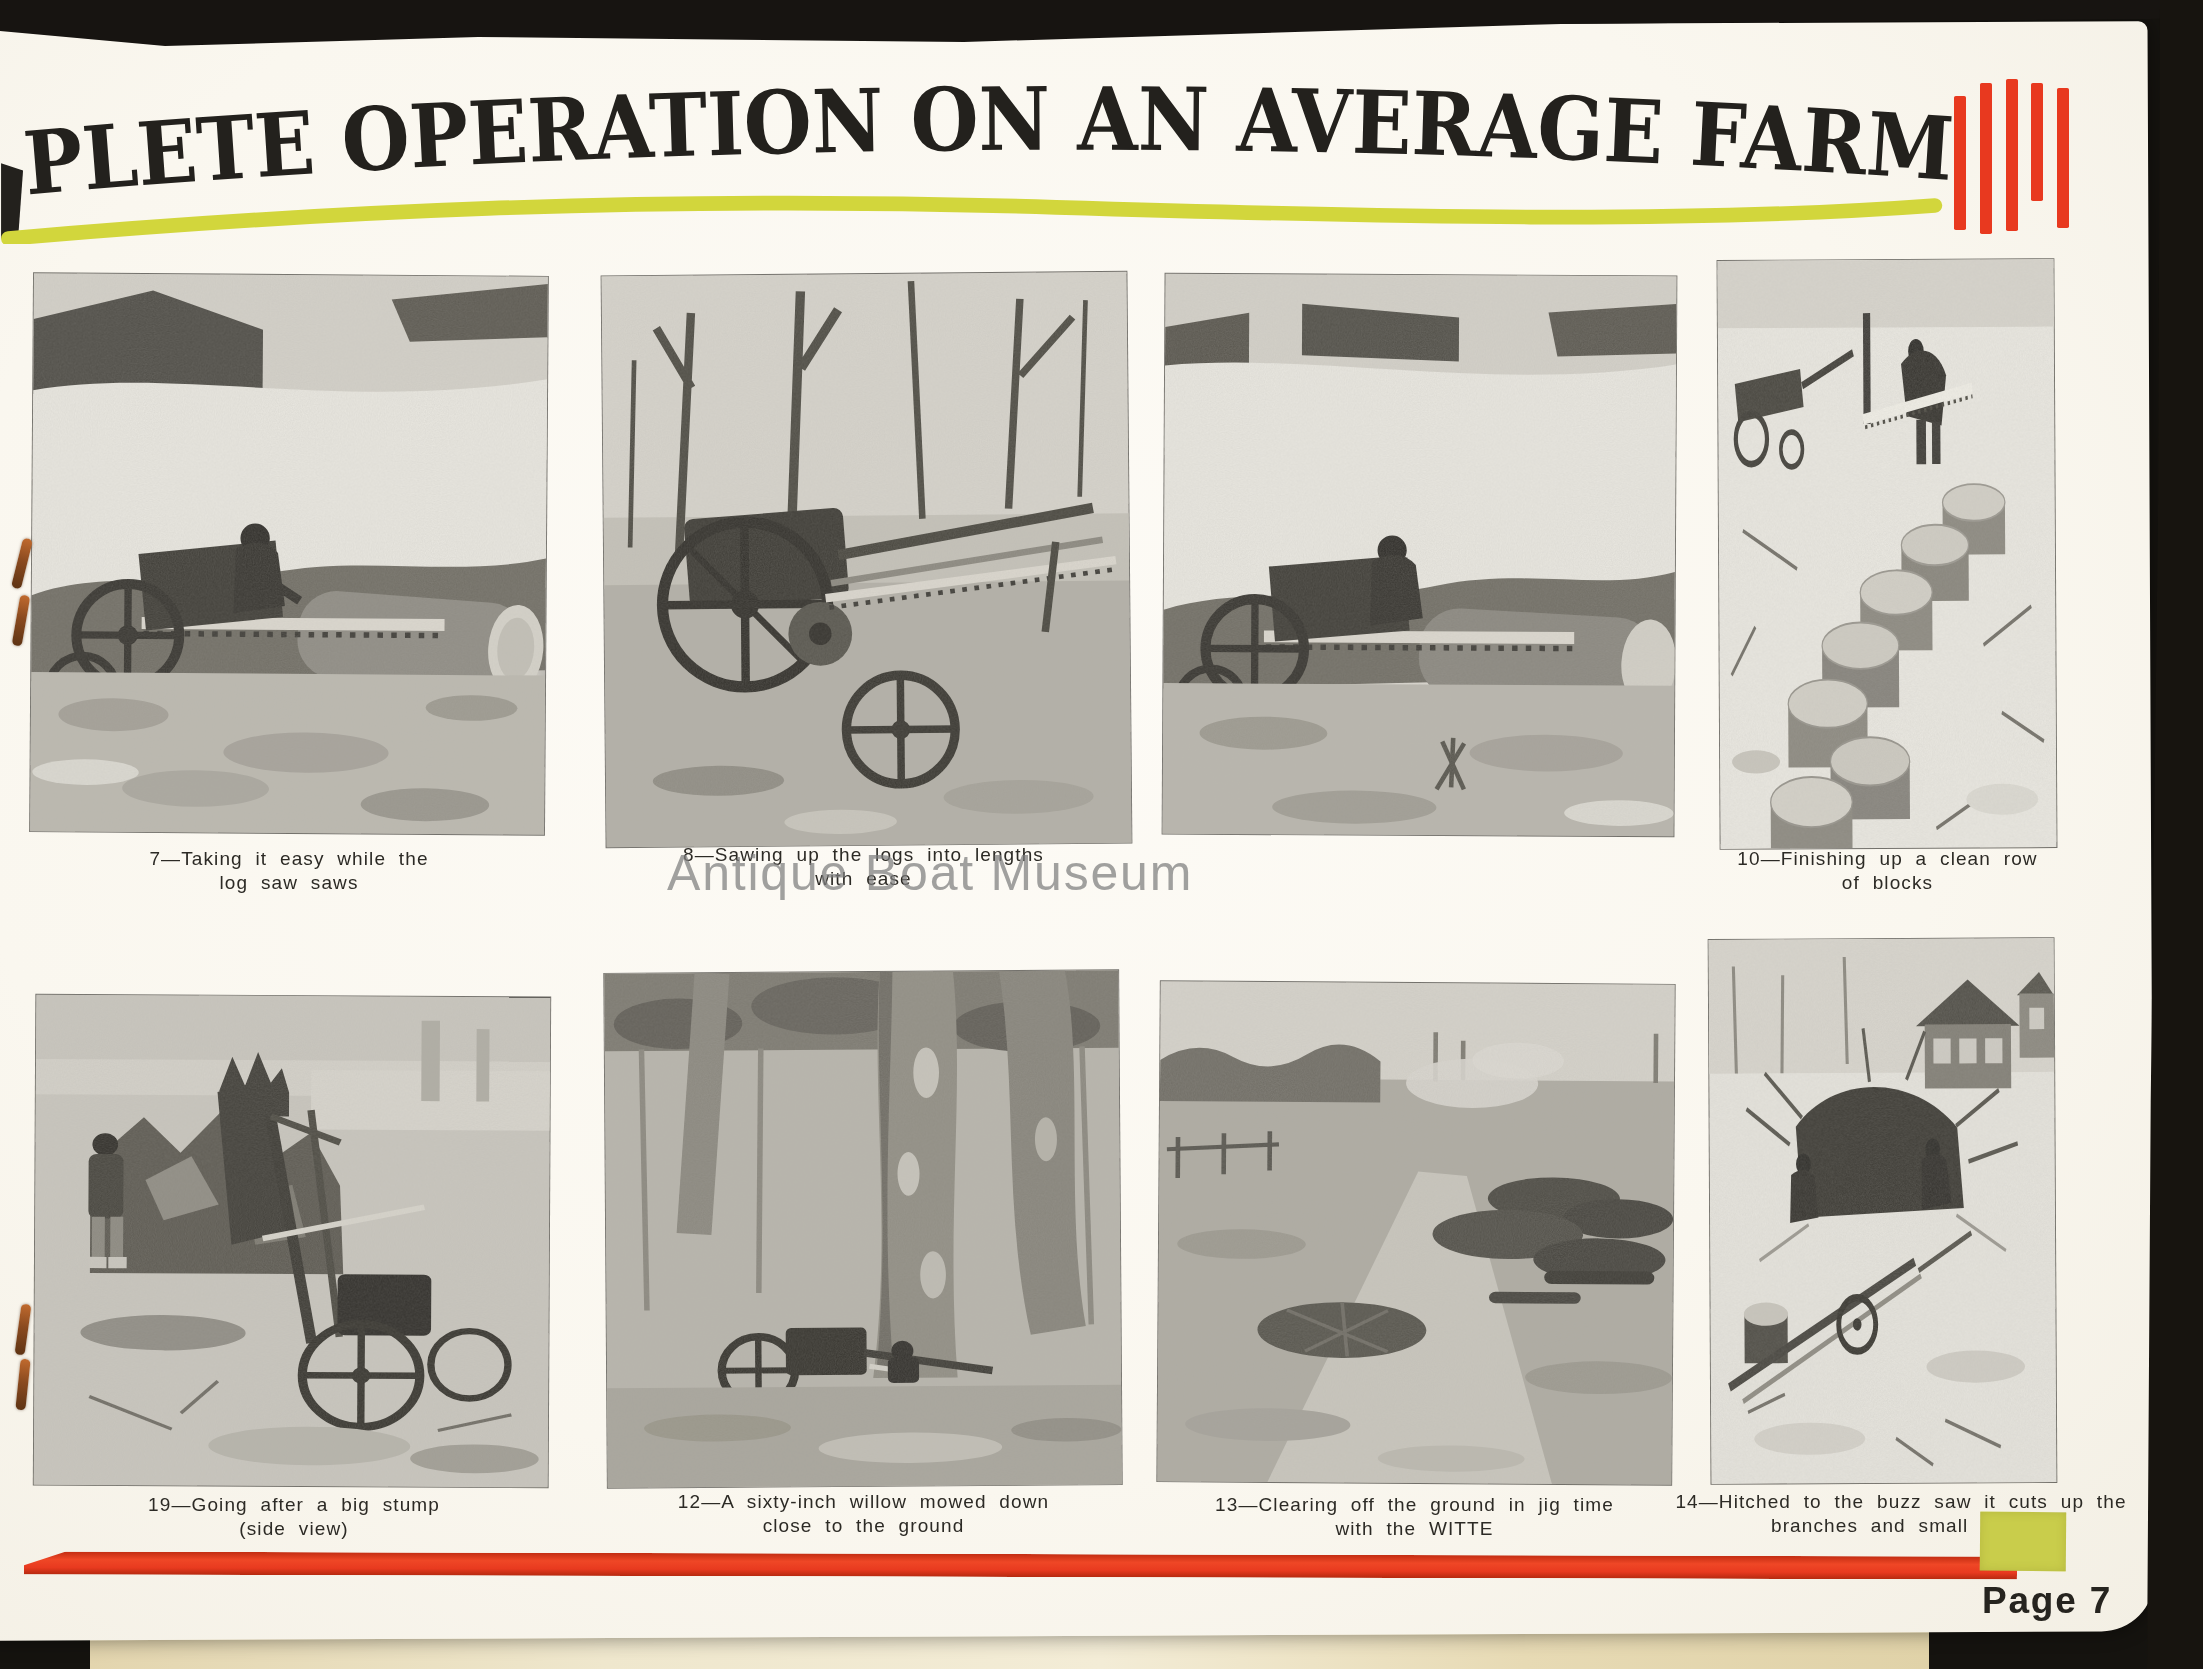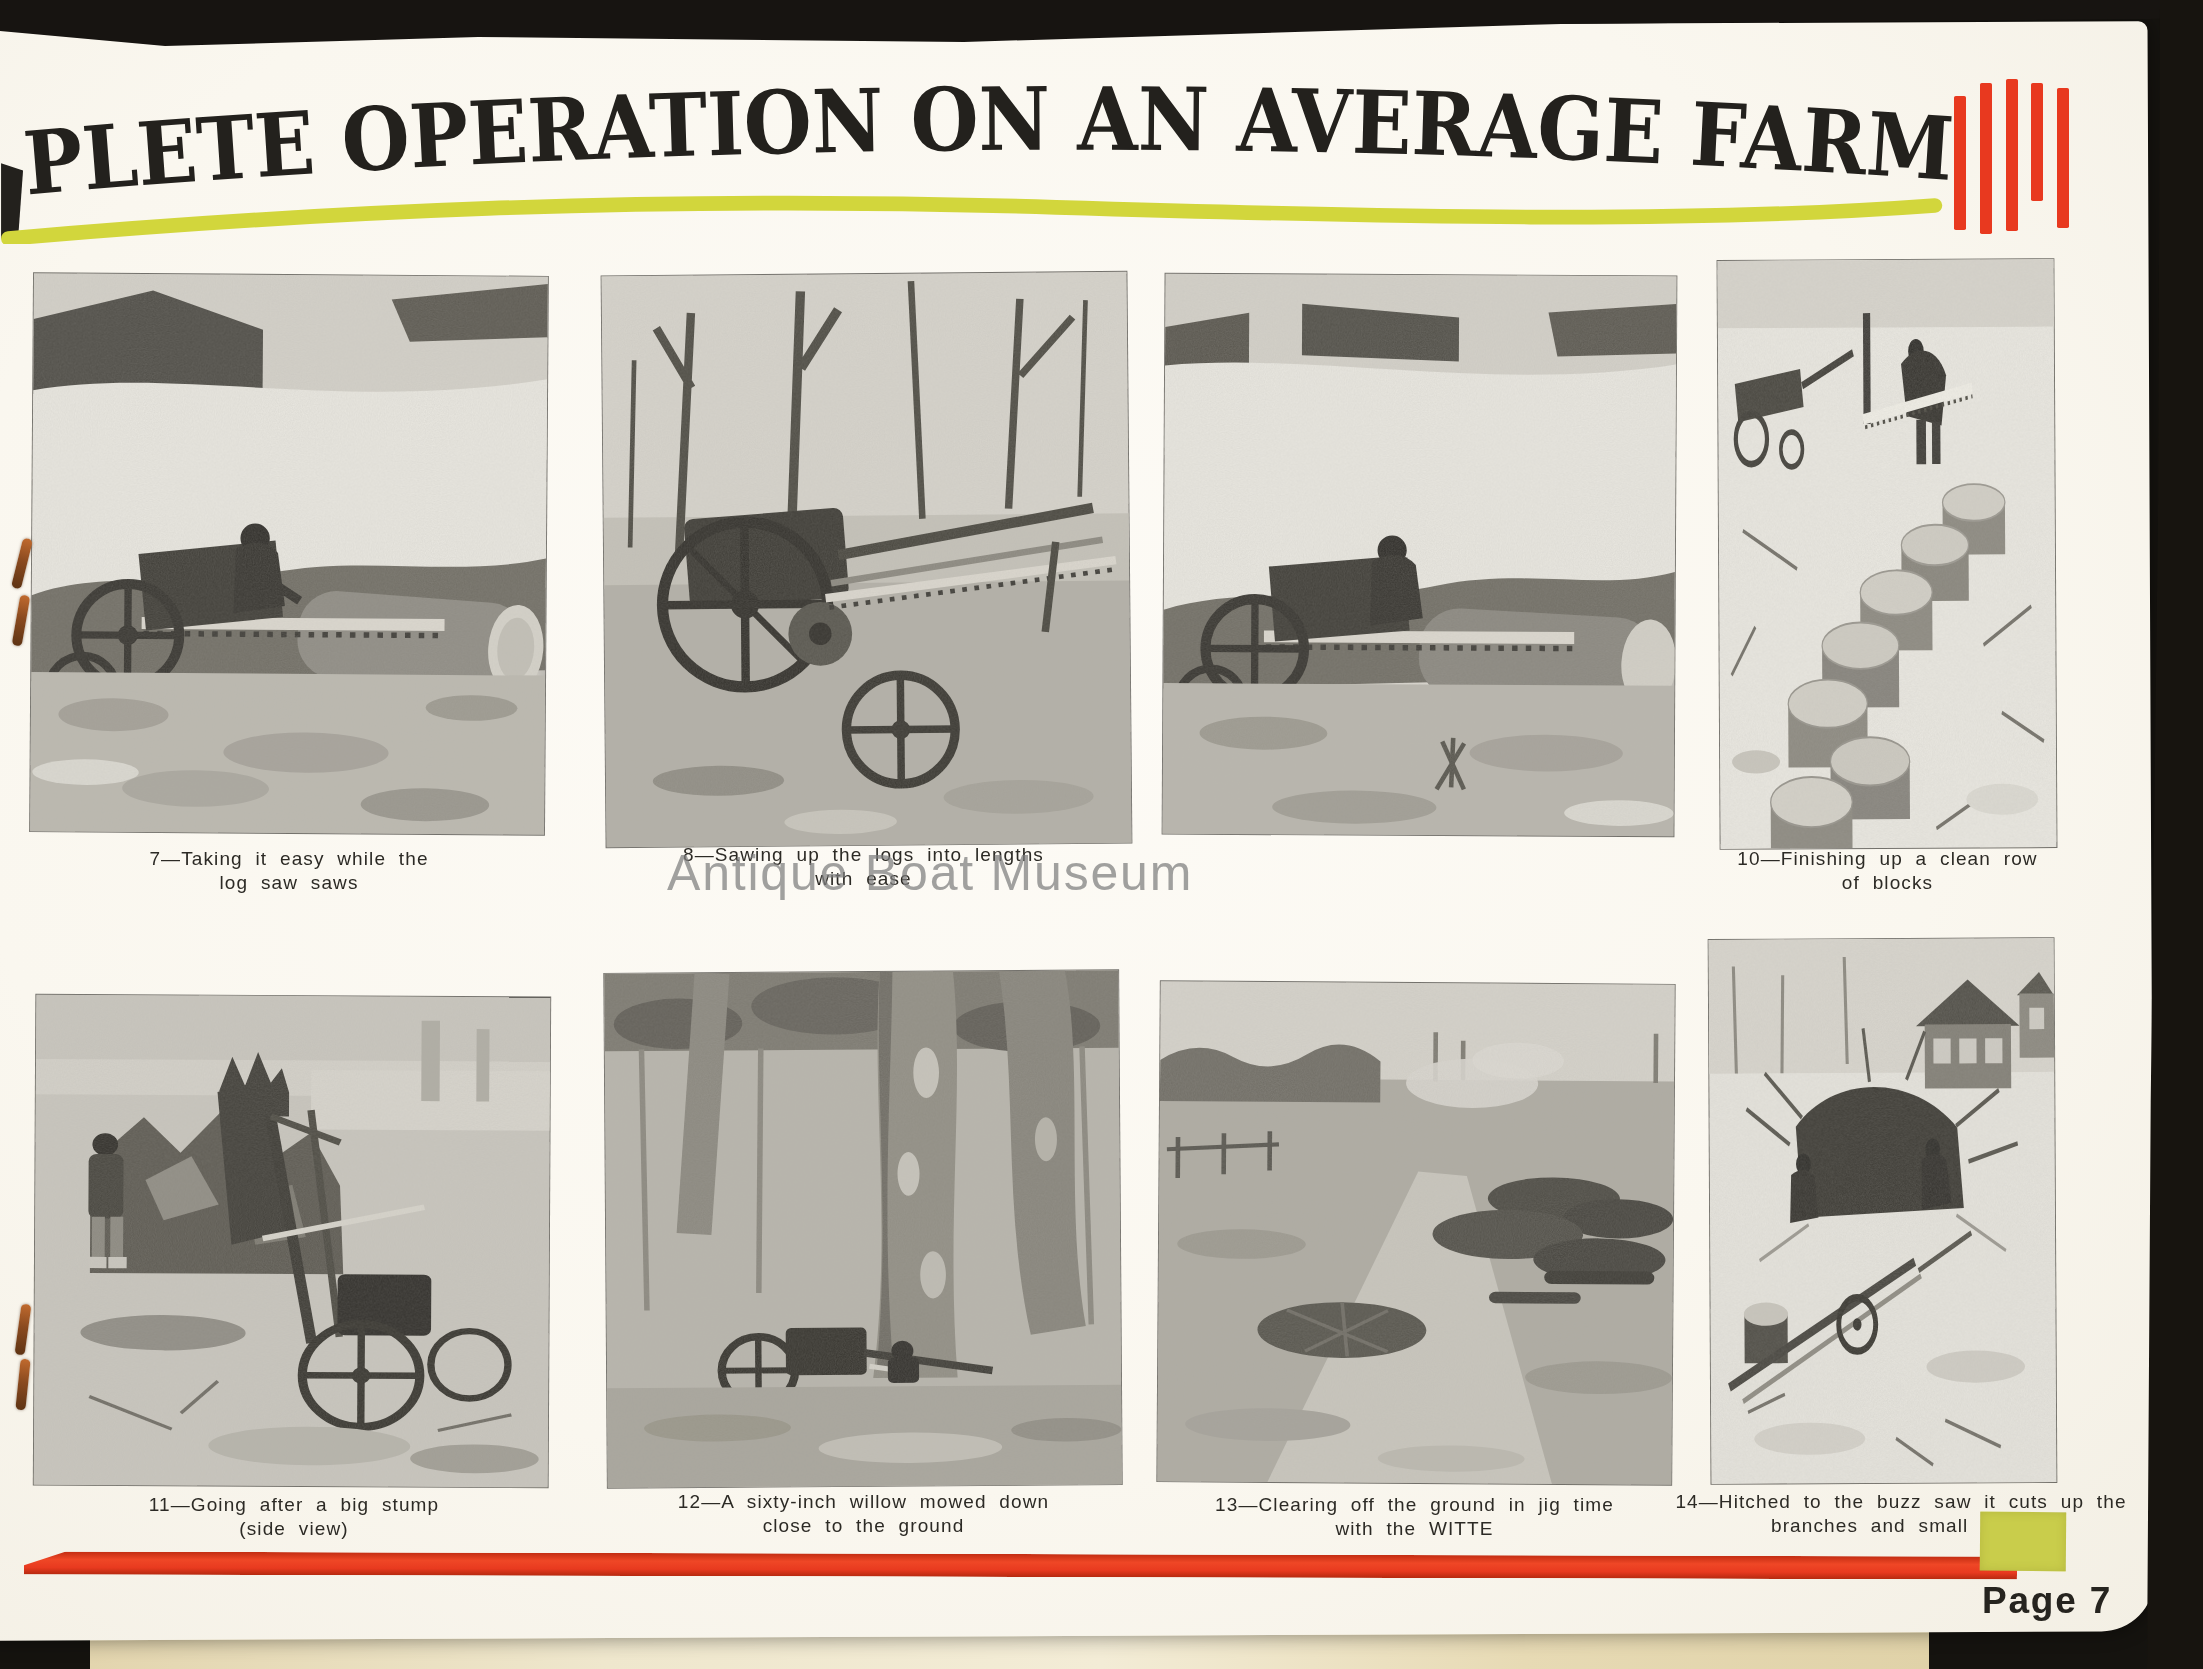--- a/index.html
+++ b/index.html
@@ -450,21 +450,21 @@
   <div>8—Sawing up the logs into lengths</div>
   <div>with ease</div>
 </div>
 <div class="caption" style="left:1107px;top:849px;width:624px">
 </div>
 <div class="caption" style="left:1681px;top:847px;width:413px">
   <div>10—Finishing up a clean row</div>
   <div>of blocks</div>
 </div>
 <div class="caption" style="left:37px;top:1493px;width:514px">
-  <div>11—Going after a big stump</div>
+  <div>19—Going after a big stump</div>
   <div>(side view)</div>
 </div>
 <div class="caption" style="left:588px;top:1490px;width:551px">
   <div>12—A sixty-inch willow mowed down</div>
   <div>close to the ground</div>
 </div>
 <div class="caption" style="left:1130px;top:1493px;width:569px">
   <div>13—Clearing off the ground in jig time</div>
   <div>with the WITTE</div>
 </div>

